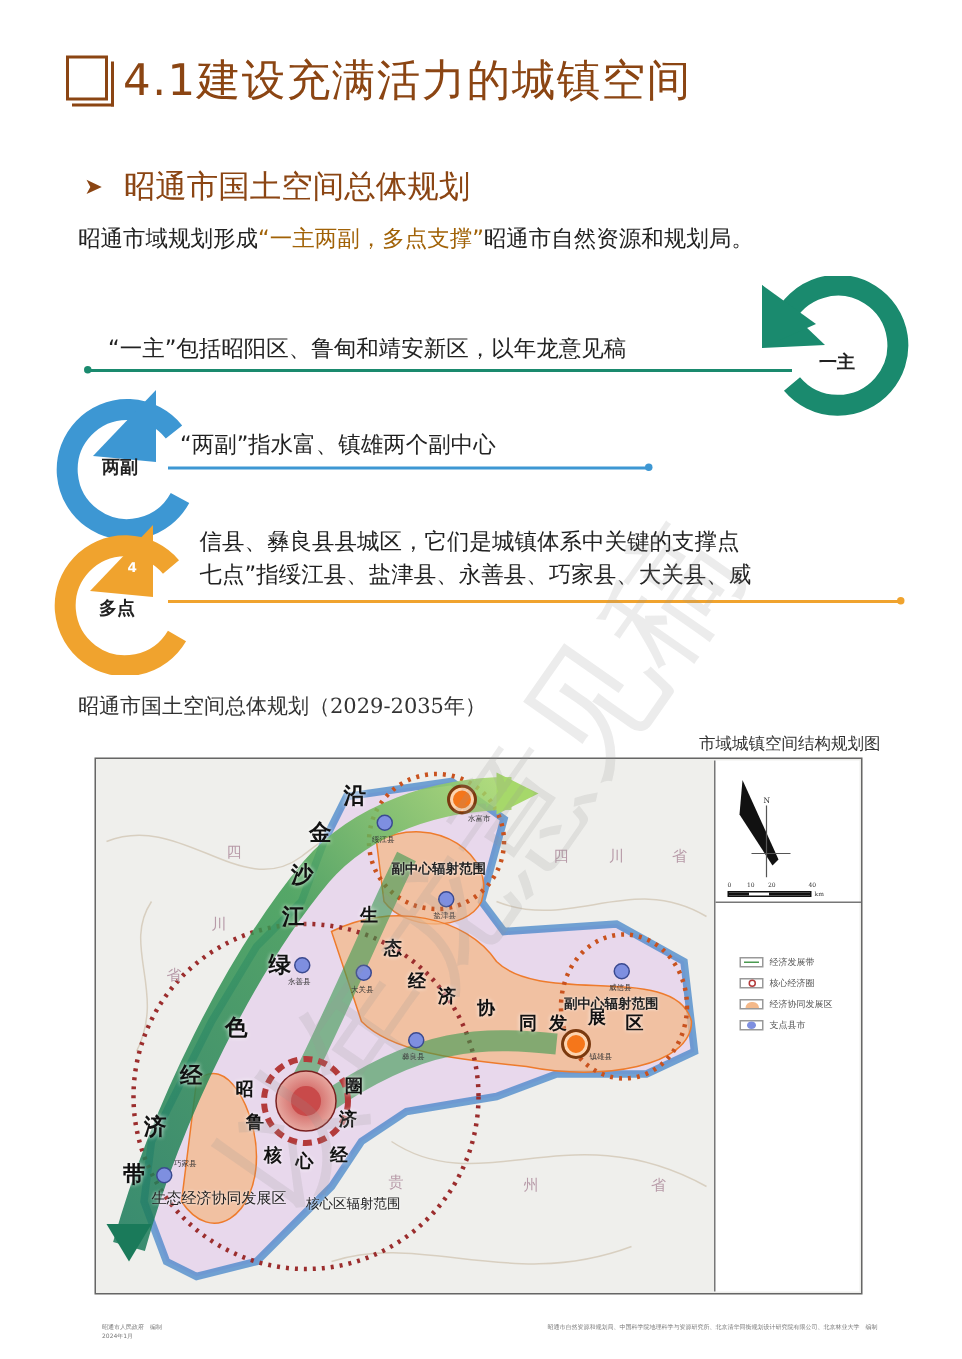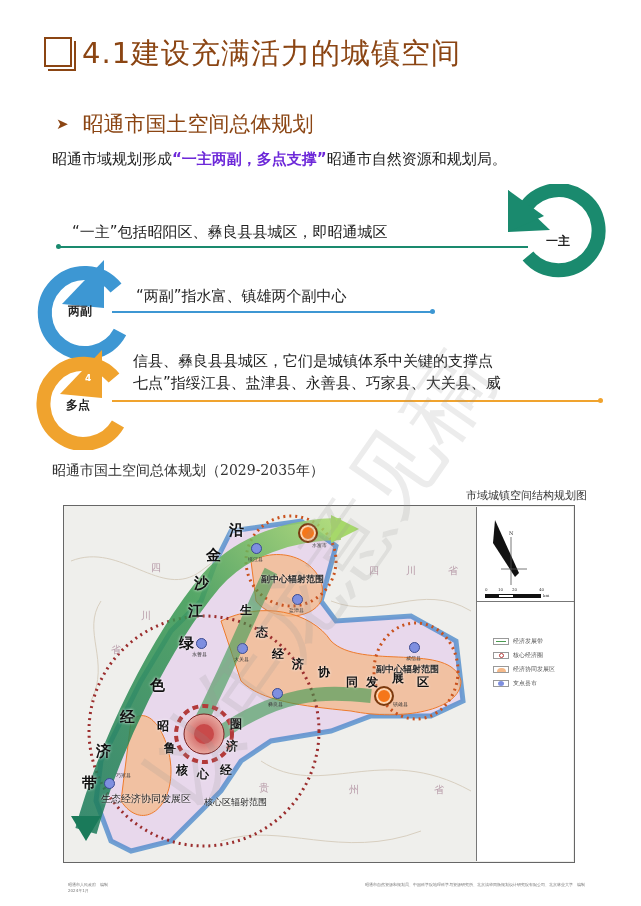--- a/index.html
+++ b/index.html
@@ -10,21 +10,21 @@
   .title-icon { position:relative; width:32px; height:34px; margin-right:6px; }
   .title-icon .sq1 { position:absolute; left:0; top:0; width:28px; height:30px; border:2px solid #8b4513; background:#fff; }
   .title-icon .sq2 { position:absolute; left:4px; top:4px; width:28px; height:30px; border-right:2px solid #8b4513; border-bottom:2px solid #8b4513; }
   .title-text { font-size:29px; color:#8b4513; letter-spacing:1px; }
 
   .sub-row { position:absolute; left:56px; top:110px; display:flex; align-items:center; }
   .sub-arrow { font-size:15px; color:#8b4513; margin-right:14px; }
   .sub-text { font-size:21px; color:#8b4513; }
 
   .intro { position:absolute; left:52px; top:150px; font-size:15px; color:#222; white-space:nowrap; }
-  .intro .em { color:#6d28d9; font-weight:bold; }
+  .intro .em { color:#a16207; font-weight:normal; }
 
   .item-text { position:absolute; font-size:15px; color:#222; line-height:22px; }
   .line { position:absolute; height:1.5px; }
   .dot { position:absolute; width:5px; height:5px; border-radius:50%; }
   .cyc-label { position:absolute; font-size:12px; font-weight:bold; color:#222; }
 
   .map-caption { position:absolute; left:52px; top:462px; font-family:"DejaVu Serif","Liberation Serif",serif; font-size:14px; color:#333; }
   .map-subcaption { position:absolute; right:54px; top:488px; font-family:Liberation Serif, serif; font-size:11px; color:#333; }
 
   .map-frame { position:absolute; left:63px; top:505px; width:512px; height:358px; border:1.5px solid #666; background:#f2f2f0; overflow:hidden; }
@@ -57,30 +57,30 @@
 <div class="intro">
   <span>昭通市域规划形成</span><span class="em">“一主两副，多点支撑”</span><span>昭通市自然资源和规划局。</span>
 </div>
 
 <svg style="position:absolute;left:500px;top:184px" width="112" height="100">
   <path d="M 22 30 A 40 40 0 1 1 28 72" fill="none" stroke="#1a8a6e" stroke-width="14"></path>
   <polygon points="8,6 8,48 50,46" fill="#1a8a6e"></polygon>
   <polygon points="8,6 44,32 8,48" fill="#1a8a6e"></polygon>
 </svg>
 <span class="cyc-label" style="left:546px;top:233px">一主</span>
-<div class="item-text" style="left:72px;top:221px">“一主”包括昭阳区、彝良县县城区，即昭通城区</div>
+<div class="item-text" style="left:72px;top:221px">“一主”包括昭阳区、鲁甸和靖安新区，以年龙意见稿</div>
 <div class="line" style="left:58px;top:246px;width:470px;background:#1a8a6e"></div>
 <div class="dot" style="left:56px;top:244px;background:#1a8a6e"></div>
 
 <svg style="position:absolute;left:32px;top:258px" width="108" height="108">
   <path d="M 84 30 A 40 40 0 1 0 88 74" fill="none" stroke="#3d97d3" stroke-width="14"></path>
   <polygon points="72,2 72,50 30,46" fill="#3d97d3"></polygon>
 </svg>
 <span class="cyc-label" style="left:68px;top:303px">两副</span>
-<div class="item-text" style="left:136px;top:285px">“两副”指水富、镇雄两个副中心</div>
+<div class="item-text" style="left:120px;top:285px">“两副”指水富、镇雄两个副中心</div>
 <div class="line" style="left:112px;top:311px;width:320px;background:#3d97d3"></div>
 <div class="dot" style="left:430px;top:309px;background:#3d97d3"></div>
 
 <svg style="position:absolute;left:28px;top:350px" width="112" height="100">
   <path d="M 86 28 A 40 40 0 1 0 90 74" fill="none" stroke="#f0a32e" stroke-width="14"></path>
   <polygon points="74,0 74,48 32,44" fill="#f0a32e"></polygon>
   <text x="57" y="31" font-size="9" font-weight="bold" fill="#fff" font-family="DejaVu Sans, sans-serif">4</text>
 </svg>
 <span class="cyc-label" style="left:66px;top:397px">多点</span>
 <div class="item-text" style="left:133px;top:350px">

